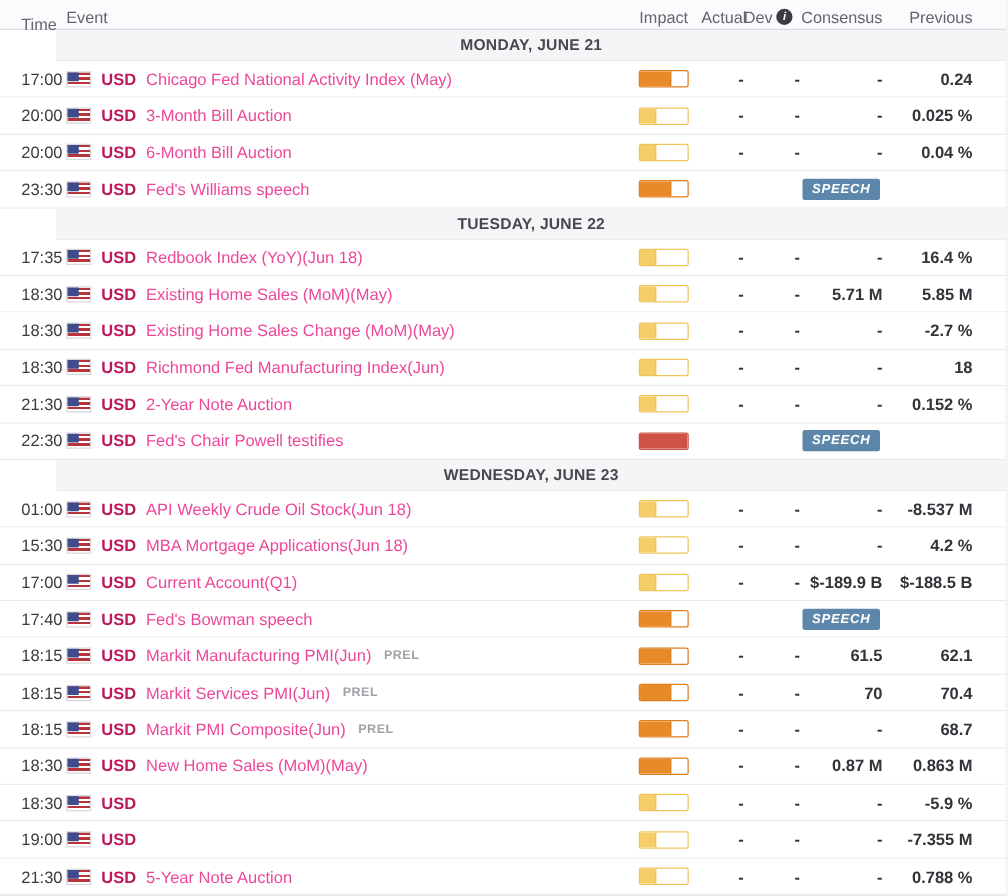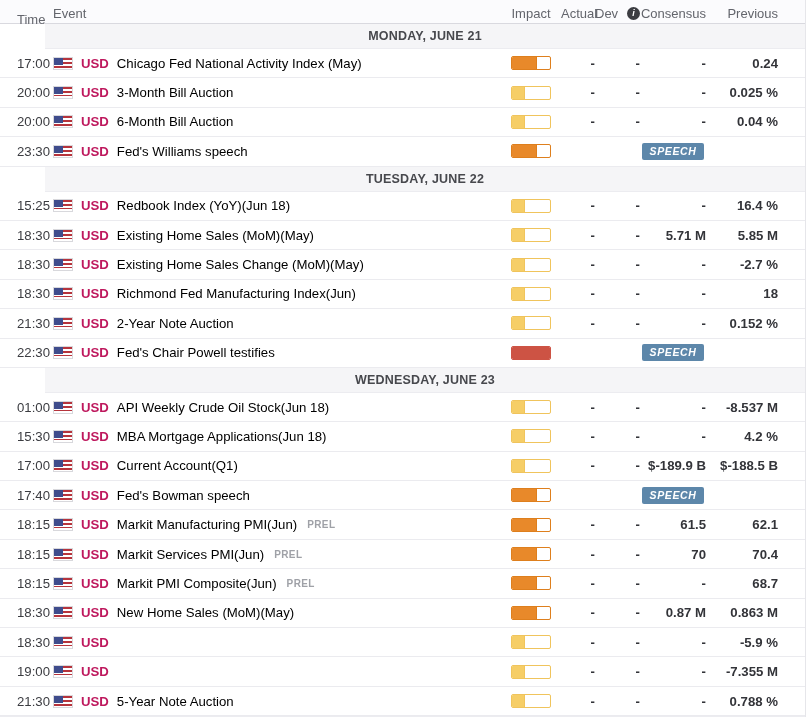--- a/index.html
+++ b/index.html
@@ -8,34 +8,34 @@
 
   .grid-row{display:grid;grid-template-columns:50px 451px 60px 34px 45px 66px 72px 28px;align-items:center;box-sizing:border-box;}
 
   
   .col-head{height:24px;background:#fbfbfd;border-bottom:1px solid #d9d9df;color:#63656c;font-size:13px;}
   .col-head .cell{white-space:nowrap;}
   .c-time{padding-left:17px;margin-top:12px;}
   .c-event{padding-left:3px;}
   .c-impact{text-align:center;}
   .c-right{text-align:right;white-space:nowrap;}
-  .dev-head{display:flex;align-items:center;justify-content:space-between;gap:3px;}
+  .dev-head{display:flex;align-items:center;justify-content:flex-start;gap:3px;}
   .info-icon{width:13px;height:13px;border-radius:50%;background:#3c3d42;color:#fff;font-size:9px;font-weight:bold;font-style:italic;display:inline-flex;align-items:center;justify-content:center;line-height:1;}
 
   
   .section-header{height:24px;background:#f5f5f7;border-bottom:1px solid #ececf0;display:flex;align-items:center;justify-content:center;font-size:12.5px;font-weight:bold;color:#47484d;letter-spacing:.2px;margin-left:45px;}
 
   
   .row{height:29.4px;border-bottom:1px solid #ebebef;background:#fff;font-size:13.2px;}
   .time-cell{padding-left:17px;color:#3b3c41;}
   .event-cell{display:flex;align-items:center;gap:8px;padding-left:3px;overflow:hidden;white-space:nowrap;}
   .flag{width:20px;height:13px;position:relative;flex:0 0 auto;background:repeating-linear-gradient(to bottom,#b6343c 0 1.9px,#fff 1.9px 3.8px);border:.5px solid #d8d8dc;box-sizing:border-box;}
   .flag::after{content:'';position:absolute;left:0;top:0;width:9px;height:7px;background:#3f4c8c;}
   .currency{font-weight:bold;color:#be185d;}
-  .event-name{color:#000000;}
+  .event-name{color:#ec4899;}
   .prel{font-size:10px;font-weight:bold;color:#9fa1a7;letter-spacing:.4px;margin-left:2px;}
 
   .impact-cell{display:flex;justify-content:center;}
   .impact-bar{width:40px;height:14px;border-radius:2px;background:#fff;border:1.5px solid transparent;box-sizing:border-box;overflow:hidden;display:flex;}
   .impact-bar .fill{height:100%;box-sizing:border-box;}
   .impact-bar.low{border-color:var(--impact-low-border);}
   .impact-bar.low .fill{width:33%;background:var(--impact-low);border-right:1.5px solid var(--impact-low-border);}
   .impact-bar.medium{border-color:var(--impact-medium-border);}
   .impact-bar.medium .fill{width:65%;background:var(--impact-medium);border-right:1.5px solid var(--impact-medium-border);}
   .impact-bar.high{border-color:var(--impact-high);}
@@ -161,21 +161,21 @@
     </div>
     <div class="val"></div>
     <div></div>
   </div>
 
   <div class="section-header">
     <span>TUESDAY, JUNE 22</span>
   </div>
 
   <div class="grid-row row">
-    <div class="time-cell">15:25</div>
+    <div class="time-cell">17:35</div>
     <div class="event-cell">
       <span class="flag"></span>
       <span class="currency">USD</span>
       <span class="event-name">Redbook Index (YoY)(Jun 18)</span>
 
     </div>
     <div class="impact-cell">
       <span class="impact-bar low">
             <span class="fill"></span>
           </span>

